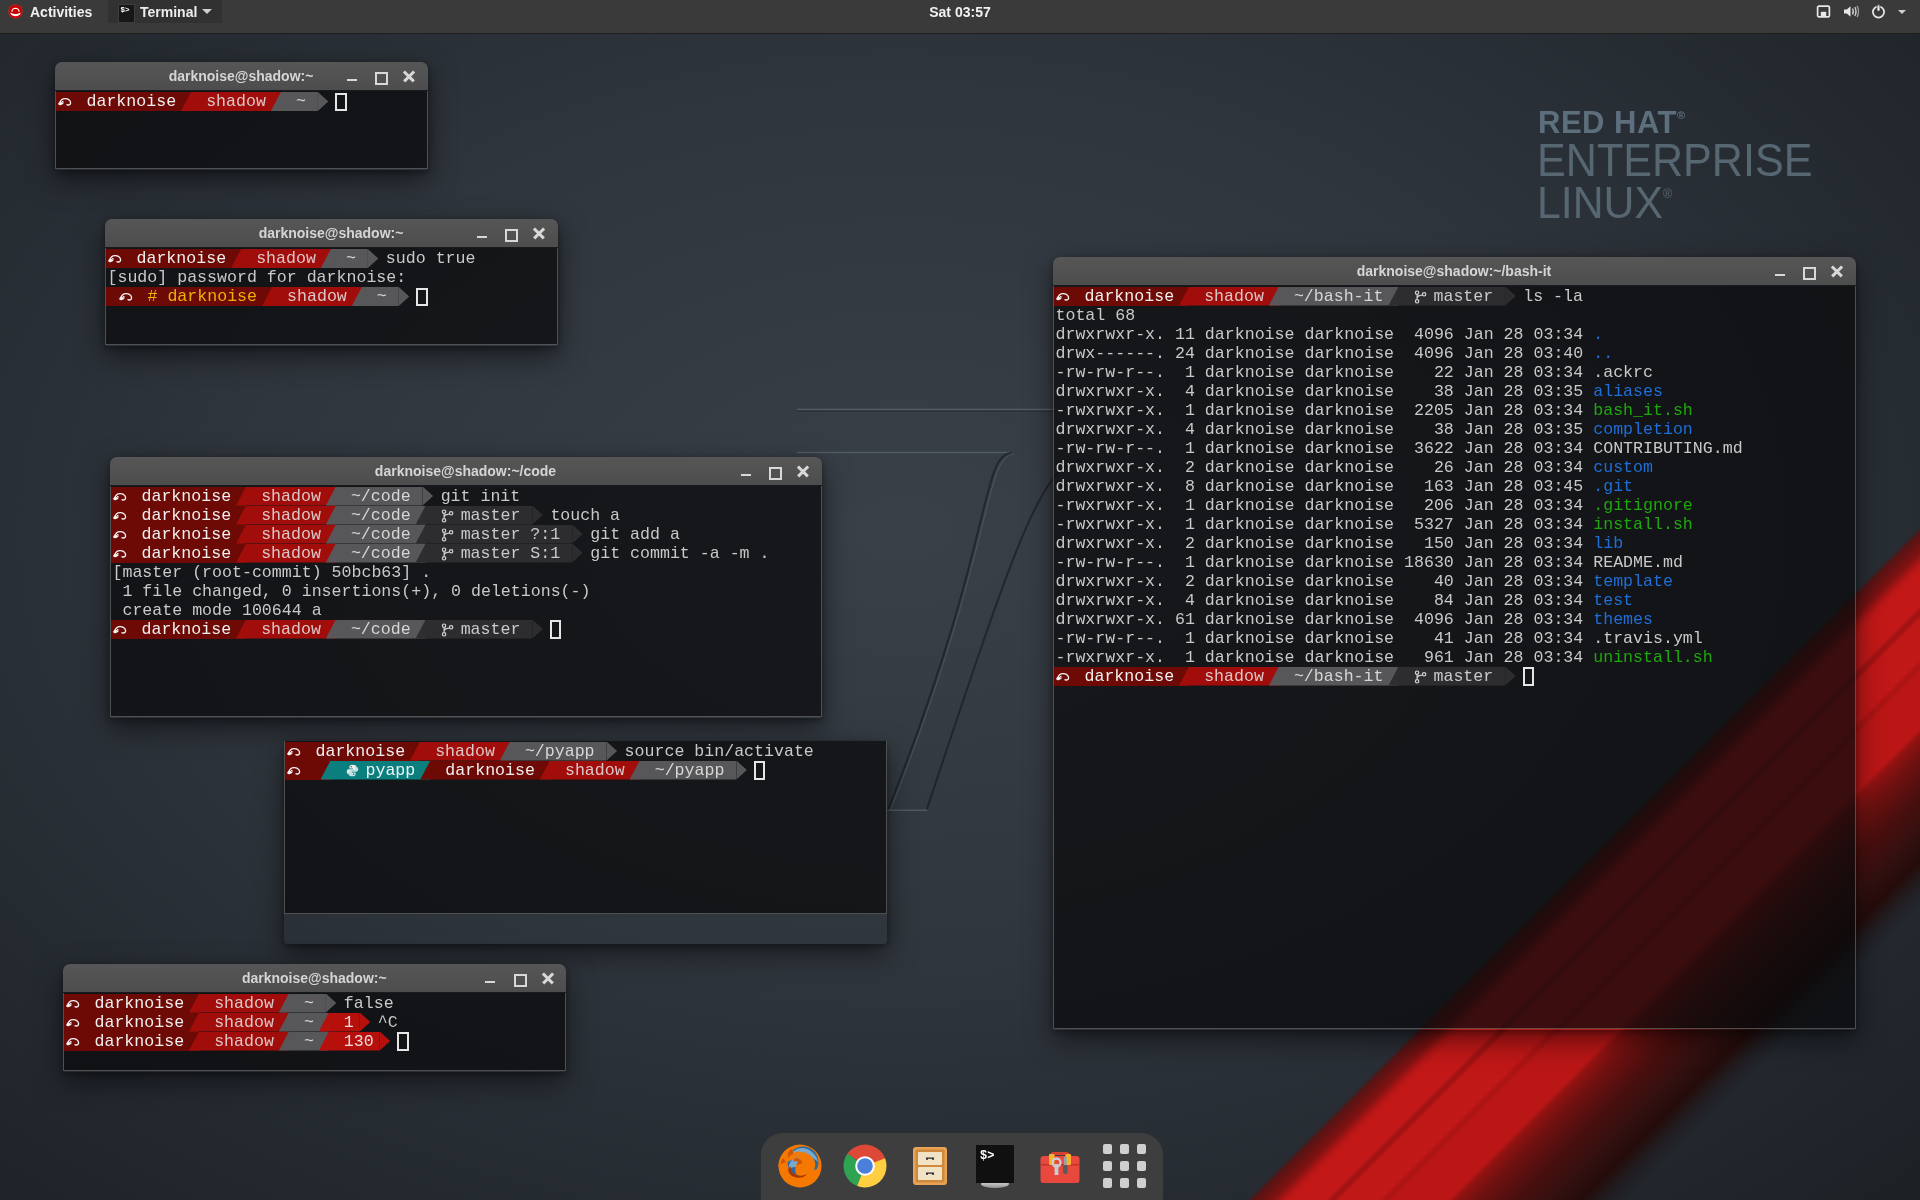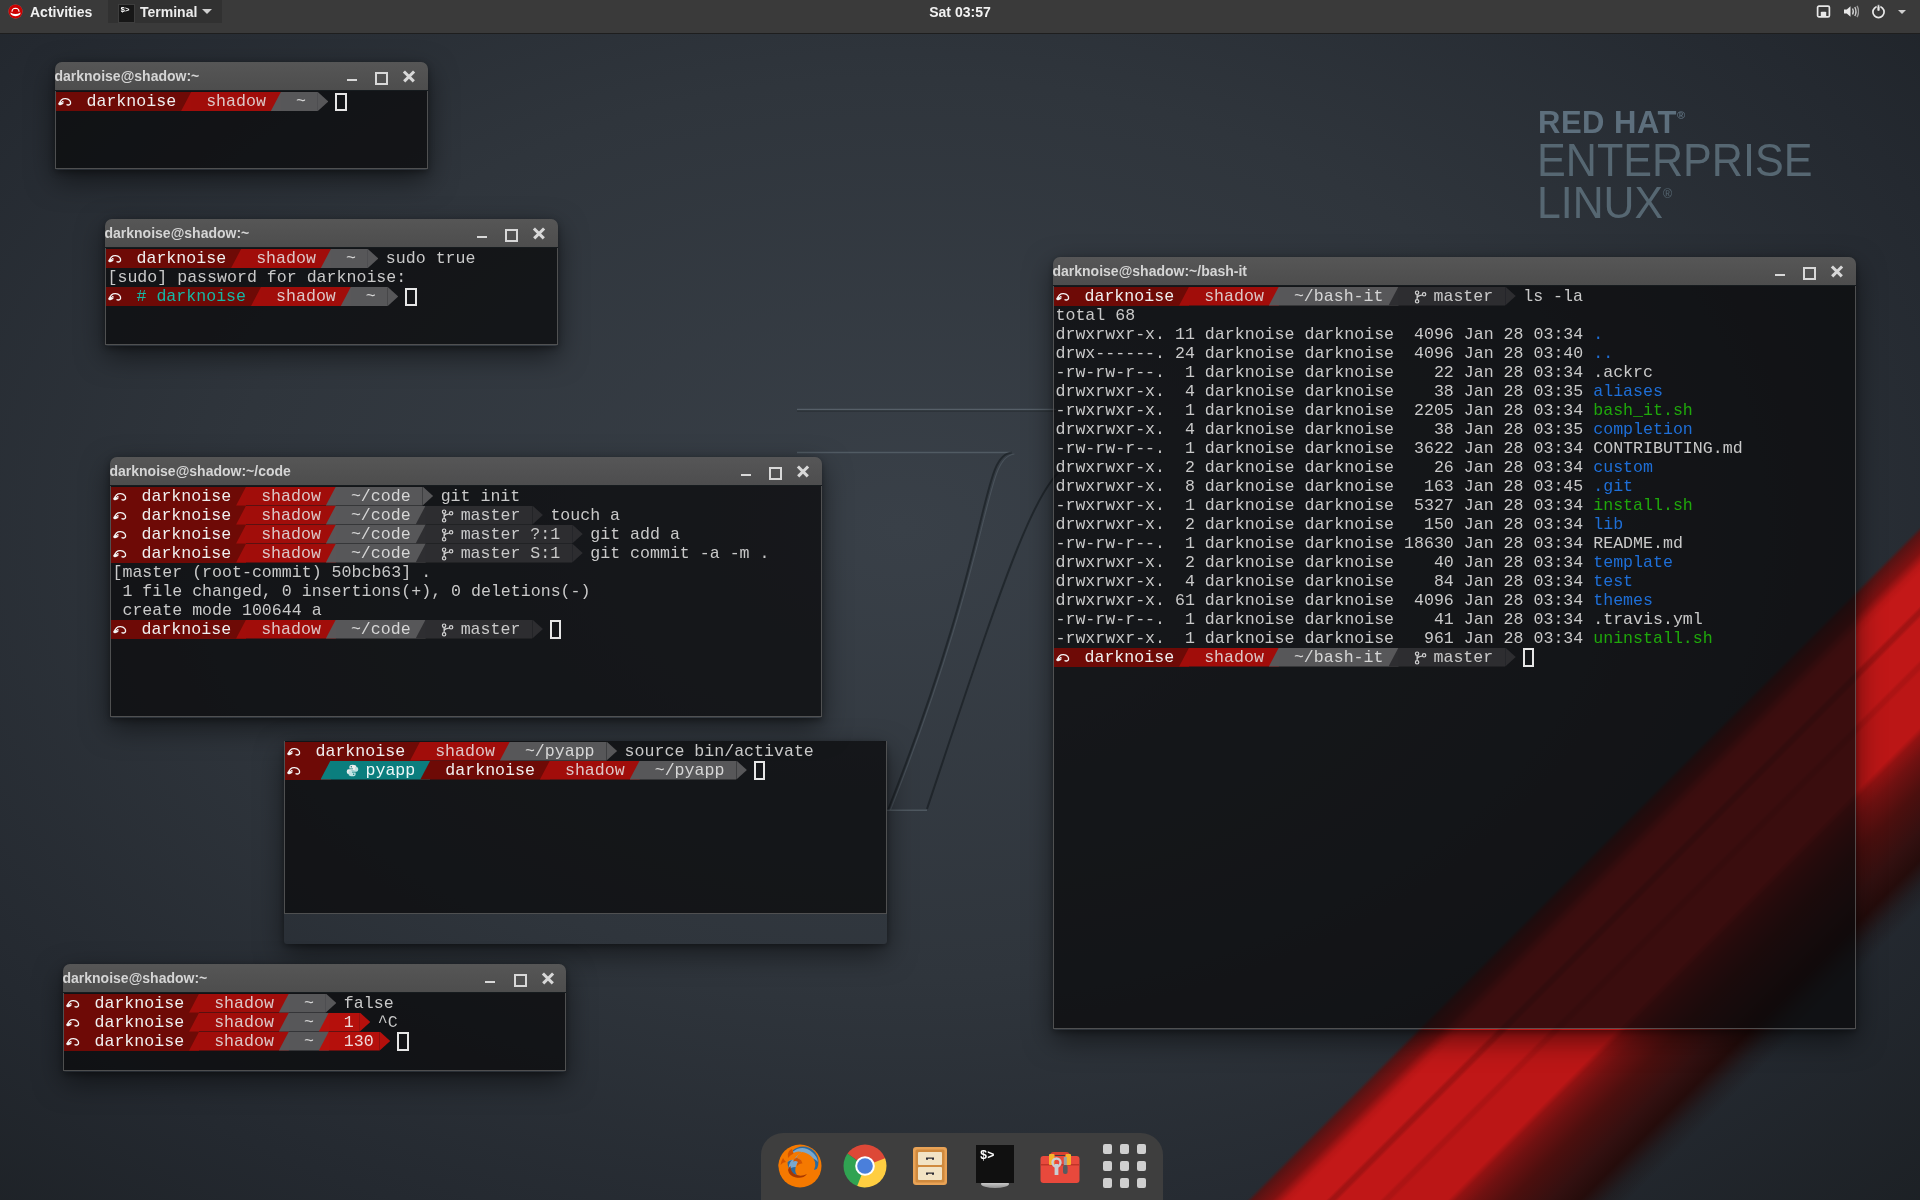--- a/index.html
+++ b/index.html
@@ -25,21 +25,21 @@
 .reg{font-size:11px;vertical-align:14px}.reg2{font-size:13px;vertical-align:20px}
 .topbar{transform:translateZ(0);position:absolute;left:0;top:0;width:1920px;height:34px;background:rgba(58,58,58,0.992);border-bottom:1px solid rgba(18,18,18,0.7);color:#e6e6e6;font-size:14px}
 .tb-act{position:absolute;left:8px;top:0;height:23px;display:flex;align-items:center;gap:7px;font-weight:bold;color:#f0f0f0}
 .tb-term{position:absolute;left:108px;top:0;height:23px;display:flex;align-items:center;gap:5px;font-weight:bold;color:#ececec;padding:0 10px;background:rgba(49,49,49,0.992)}
 .tic{display:flex;margin-top:3px}
 .car{width:0;height:0;border:5px solid transparent;border-top-color:#d0d0d0;margin-top:5px}
 .tb-clock{position:absolute;left:0;right:0;top:0;height:23px;display:flex;align-items:center;justify-content:center;font-weight:bold;color:#f2f2f2}
 .tb-right{position:absolute;right:14px;top:0;height:23px;display:flex;align-items:center;gap:12px}
 .car2{width:0;height:0;border:4.5px solid transparent;border-top-color:#d0d0d0;margin-top:4px}
 .win{position:absolute;border-radius:8px 8px 3px 3px;box-shadow:0 10px 28px rgba(0,0,0,0.5),0 2px 6px rgba(0,0,0,0.35)}
-.tbar{transform:translateZ(0);height:29px;background:linear-gradient(rgba(87,87,87,0.99),rgba(78,78,78,0.99));border-radius:7px 7px 0 0;position:relative;display:flex;align-items:center;justify-content:flex-start;border-bottom:1px solid #161b1e}
+.tbar{transform:translateZ(0);height:29px;background:linear-gradient(rgba(87,87,87,0.99),rgba(78,78,78,0.99));border-radius:7px 7px 0 0;position:relative;display:flex;align-items:center;justify-content:center;border-bottom:1px solid #161b1e}
 .tt{font-size:14px;font-weight:bold;color:#d5d5d5}
 .wb{position:absolute;top:8px;width:13px;height:13px}
 .wbx{right:12px}.wbm{right:41px}.wbn{right:69px}
 .wbn::after{content:"";position:absolute;left:1px;top:9px;width:10px;height:2.4px;background:#d8d8d8}
 .wbm::after{content:"";position:absolute;left:1.5px;top:2px;width:9px;height:9px;border:2px solid #d8d8d8}
 .wbx::before,.wbx::after{content:"";position:absolute;left:-0.5px;top:5.2px;width:14px;height:2.6px;background:#d8d8d8}
 .wbx::before{transform:rotate(45deg)}.wbx::after{transform:rotate(-45deg)}
 .body{transform:translateZ(0);background:rgba(9,9,11,0.73);border:1px solid rgba(130,130,130,0.55);border-top:none;padding:1px 0 0 2px;overflow:hidden;font-family:"Liberation Mono",monospace;font-size:16.6px;color:#c9c9c9}
 .x{transform:translateZ(0);height:19px;line-height:19px;white-space:pre}
 .B{color:#1e6fd8}.G{color:#1fa80b}
@@ -109,21 +109,21 @@
             <path d="M0.3 8.1 Q2.1 6.7 4.3 7.3 L5.9 7.9 Q4.5 9.9 2.3 10.3 Q0.7 10.5 0.3 9.3 Z" fill="#f4f4f4"></path>
             <path d="M3.7 6.1 l2.1 0.9" stroke="#f4f4f4" stroke-width="1.0" fill="none"></path>
           </svg>darknoise</span>
         <span class="sg cut" style="background:rgba(163,13,10,0.99);color:#dcc8c8;padding-right:15px;padding-left:25px;">shadow</span>
         <span class="sg cut" style="background:rgba(88,88,90,0.99);color:#d6d6d6;padding-right:12px;padding-left:25px;">~</span>
         <span class="tp" style="background:rgba(88,88,90,0.99)"></span>
         <span class="c">sudo true</span>
       </div>
       <div class="x">[sudo] password for darknoise:</div>
       <div class="pl">
-        <span class="sg" style="background:rgba(111,10,6,0.99);color:#14b8a6;padding-right:15px;padding-left:2px;"><svg class="hic" width="14" height="14" viewBox="0 0 14 14">
+        <span class="sg" style="background:rgba(111,10,6,0.99);color:#eab308;padding-right:15px;padding-left:13px;"><svg class="hic" width="14" height="14" viewBox="0 0 14 14">
             <path d="M2.0 9.0 Q1.6 6.4 3.4 4.9 Q5.2 3.4 7.6 3.6 Q10.2 3.8 11.6 5.4 Q12.9 6.9 12.5 8.6 Q12.2 9.8 10.7 10.0 Q9.2 10.2 8.6 9.4" fill="none" stroke="#f4f4f4" stroke-width="1.35"></path>
             <path d="M0.3 8.1 Q2.1 6.7 4.3 7.3 L5.9 7.9 Q4.5 9.9 2.3 10.3 Q0.7 10.5 0.3 9.3 Z" fill="#f4f4f4"></path>
             <path d="M3.7 6.1 l2.1 0.9" stroke="#f4f4f4" stroke-width="1.0" fill="none"></path>
           </svg># darknoise</span>
         <span class="sg cut" style="background:rgba(163,13,10,0.99);color:#dcc8c8;padding-right:15px;padding-left:25px;">shadow</span>
         <span class="sg cut" style="background:rgba(88,88,90,0.99);color:#d6d6d6;padding-right:12px;padding-left:25px;">~</span>
         <span class="tp" style="background:rgba(88,88,90,0.99)"></span>
         <span class="cur"></span>
       </div>
     </div>
@@ -334,20 +334,21 @@
       <div class="x">total 68</div>
       <div class="x">drwxrwxr-x. 11 darknoise darknoise  4096 Jan 28 03:34 <span class="B">.</span></div>
       <div class="x">drwx------. 24 darknoise darknoise  4096 Jan 28 03:40 <span class="B">..</span></div>
       <div class="x">-rw-rw-r--.  1 darknoise darknoise    22 Jan 28 03:34 .ackrc</div>
       <div class="x">drwxrwxr-x.  4 darknoise darknoise    38 Jan 28 03:35 <span class="B">aliases</span></div>
       <div class="x">-rwxrwxr-x.  1 darknoise darknoise  2205 Jan 28 03:34 <span class="G">bash_it.sh</span></div>
       <div class="x">drwxrwxr-x.  4 darknoise darknoise    38 Jan 28 03:35 <span class="B">completion</span></div>
       <div class="x">-rw-rw-r--.  1 darknoise darknoise  3622 Jan 28 03:34 CONTRIBUTING.md</div>
       <div class="x">drwxrwxr-x.  2 darknoise darknoise    26 Jan 28 03:34 <span class="B">custom</span></div>
       <div class="x">drwxrwxr-x.  8 darknoise darknoise   163 Jan 28 03:45 <span class="B">.git</span></div>
+      <div class="x">-rwxrwxr-x.  1 darknoise darknoise   206 Jan 28 03:34 <span class="G">.gitignore</span></div>
       <div class="x">-rwxrwxr-x.  1 darknoise darknoise  5327 Jan 28 03:34 <span class="G">install.sh</span></div>
       <div class="x">drwxrwxr-x.  2 darknoise darknoise   150 Jan 28 03:34 <span class="B">lib</span></div>
       <div class="x">-rw-rw-r--.  1 darknoise darknoise 18630 Jan 28 03:34 README.md</div>
       <div class="x">drwxrwxr-x.  2 darknoise darknoise    40 Jan 28 03:34 <span class="B">template</span></div>
       <div class="x">drwxrwxr-x.  4 darknoise darknoise    84 Jan 28 03:34 <span class="B">test</span></div>
       <div class="x">drwxrwxr-x. 61 darknoise darknoise  4096 Jan 28 03:34 <span class="B">themes</span></div>
       <div class="x">-rw-rw-r--.  1 darknoise darknoise    41 Jan 28 03:34 .travis.yml</div>
       <div class="x">-rwxrwxr-x.  1 darknoise darknoise   961 Jan 28 03:34 <span class="G">uninstall.sh</span></div>
       <div class="pl">
         <span class="sg" style="background:rgba(111,10,6,0.99);color:#efefef;padding-right:15px;padding-left:2px;"><svg class="hic" width="14" height="14" viewBox="0 0 14 14">

